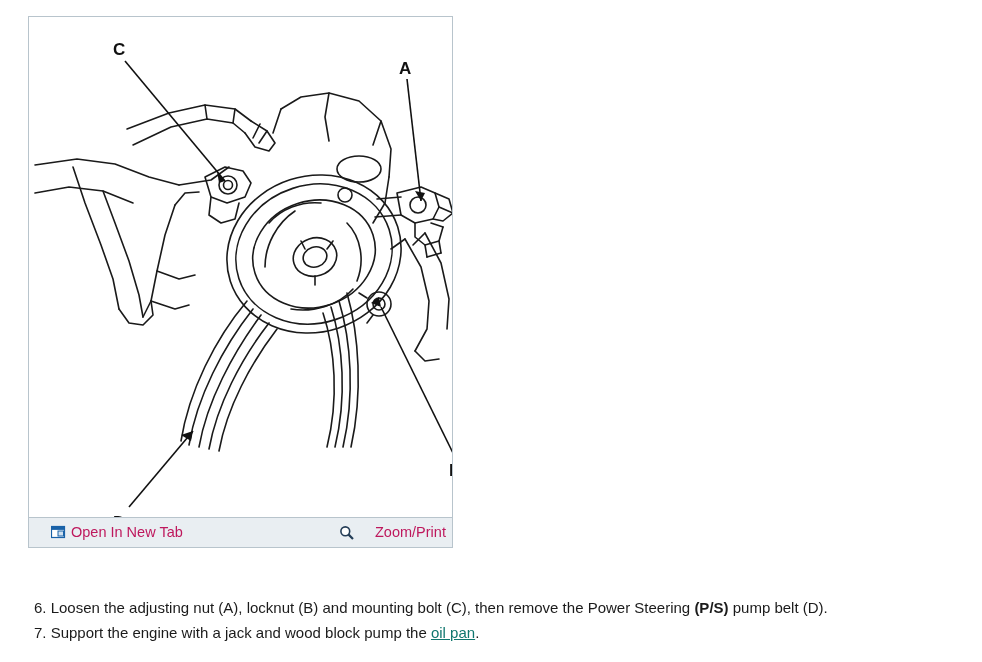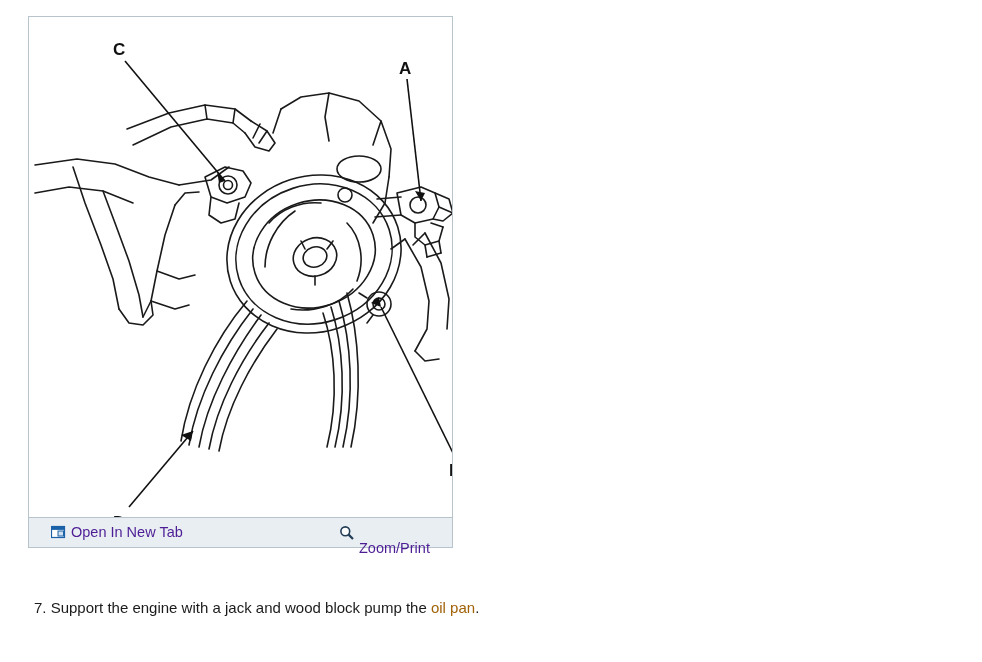--- a/index.html
+++ b/index.html
@@ -45,26 +45,26 @@
     width: 423px;
     height: 30px;
     border-top: 1px solid #b8c4cc;
     background: #e9eef2;
     box-sizing: border-box;
   }
   .tool-link {
     position: absolute;
     top: 6px;
     font-size: 14.5px;
-    color: #4c1d95;
+    color: #be185d;
     white-space: nowrap;
     cursor: pointer;
   }
   .tool-link.open-tab { left: 42px; }
-  .tool-link.zoom-print { left: 330px; margin-top: 16px; }
+  .tool-link.zoom-print { left: 346px; }
   .tool-icon {
     position: absolute;
     top: 7px;
     width: 15px;
     height: 15px;
     cursor: pointer;
   }
   .tool-icon.new-tab-ico { left: 22px; }
   .tool-icon.zoom-ico { left: 310px; }
 
@@ -76,22 +76,23 @@
     width: 930px;
     font-size: 15px;
     line-height: 25px;
     color: #1b1b1b;
   }
   .step-line {
     white-space: nowrap;
   }
   .step-line b { font-weight: bold; }
   .link-inline {
-    color: #a16207;
+    color: #0f766e;
     cursor: pointer;
+    text-decoration: underline;
   }
 </style>
 </head>
 <body>
 
 <div class="figure-panel">
 
   <div class="figure-image">
     <svg width="423" height="500" viewBox="0 0 423 500" xmlns="http://www.w3.org/2000/svg">
       <rect x="0" y="0" width="423" height="500" fill="#ffffff"></rect>
@@ -229,15 +230,18 @@
         <circle cx="6.3" cy="6.3" r="4.4" fill="#ffffff" stroke="#243d57" stroke-width="1.6"></circle>
         <line x1="9.6" y1="9.6" x2="14" y2="14" stroke="#243d57" stroke-width="2.2"></line>
       </svg>
     </span>
     <span class="tool-link zoom-print">Zoom/Print</span>
   </div>
 </div>
 
 <div class="steps">
   <div class="step-line">
+    <span>6.</span><span> Loosen the adjusting nut (A), locknut (B) and mounting bolt (C), then remove the Power Steering </span><b>(P/S)</b><span> pump belt (D).</span>
+  </div>
+  <div class="step-line">
     <span>7.</span><span> Support the engine with a jack and wood block pump the </span><span class="link-inline">oil pan</span><span>.</span>
   </div>
 </div>
 
 </body></html>

